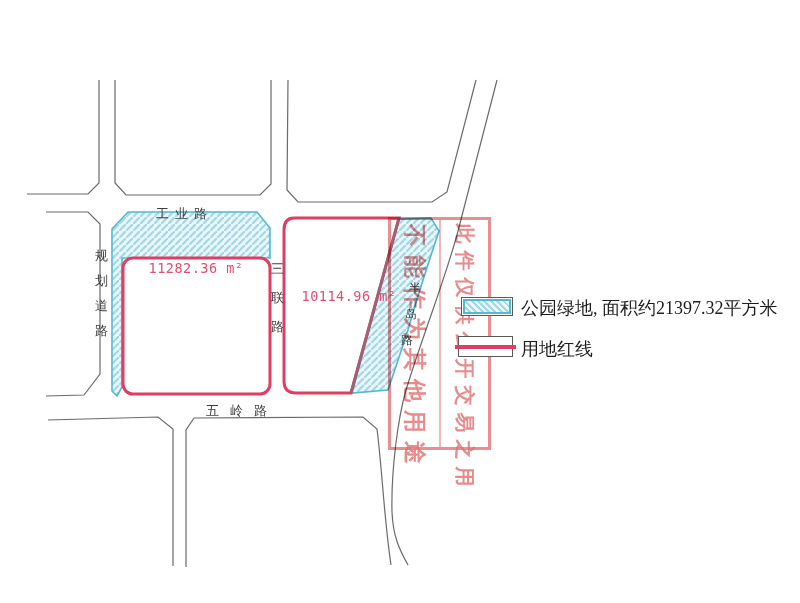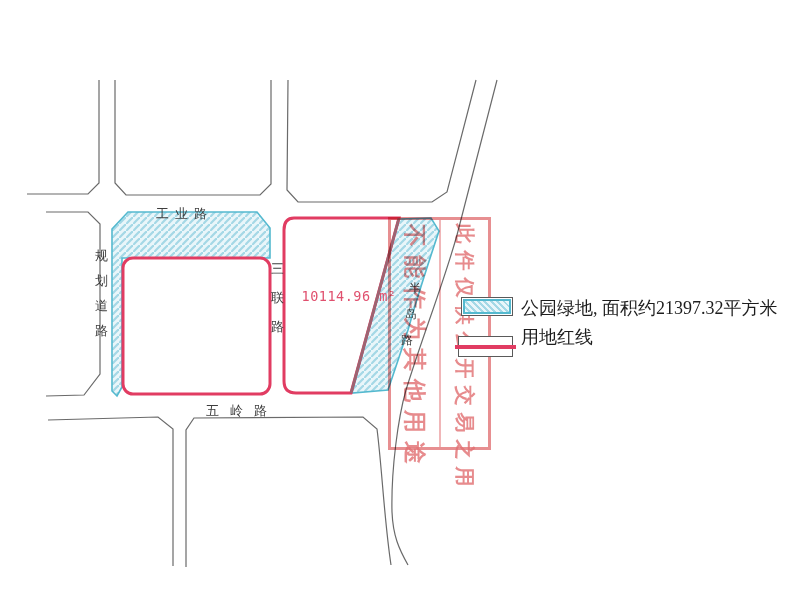--- a/index.html
+++ b/index.html
@@ -88,20 +88,21 @@
         <span style="position: absolute; left: 0px; top: 29px;">联</span>
         <span style="position: absolute; left: 0px; top: 58px;">路</span>
       </div>
       <div class="lbl" style="left: 409px; top: 282px; font-size: 12px;">
         <span style="position: absolute; left: 0px; top: 0px;">半</span>
         <span style="position: absolute; left: -4px; top: 26px;">岛</span>
         <span style="position: absolute; left: -8px; top: 52px;">路</span>
       </div>
     </div>
 
+  <div class="area-label" style="left:130px;top:260px;width:132px;">11282.36 m²</div>
   <div class="area-label" style="left:296px;top:288px;width:106px;">10114.96 m²</div>
 
   <div class="stamp">
     <div class="stamp-col left">
         <span>不</span>
         <span>能</span>
         <span>作</span>
         <span>为</span>
         <span>其</span>
         <span>他</span>
@@ -126,17 +127,17 @@
     <div class="legend-item">
       <div class="legend-swatch" style="left:461px;top:297px;width:52px;height:19px;">
         <div class="swatch-park-inner"></div>
       </div>
       <div class="legend-label" style="left:521px;top:296px;text-align:right;">公园绿地, 面积约21397.32平方米</div>
     </div>
     <div class="legend-item">
       <div class="legend-swatch" style="left:458px;top:336px;width:55px;height:21px;">
         <div class="swatch-redline-bar"></div>
       </div>
-      <div class="legend-label" style="left:521px;top:325px;">用地红线</div>
+      <div class="legend-label" style="left:521px;top:337px;">用地红线</div>
     </div>
   </div>
 
 </div>
 
 </body></html>

